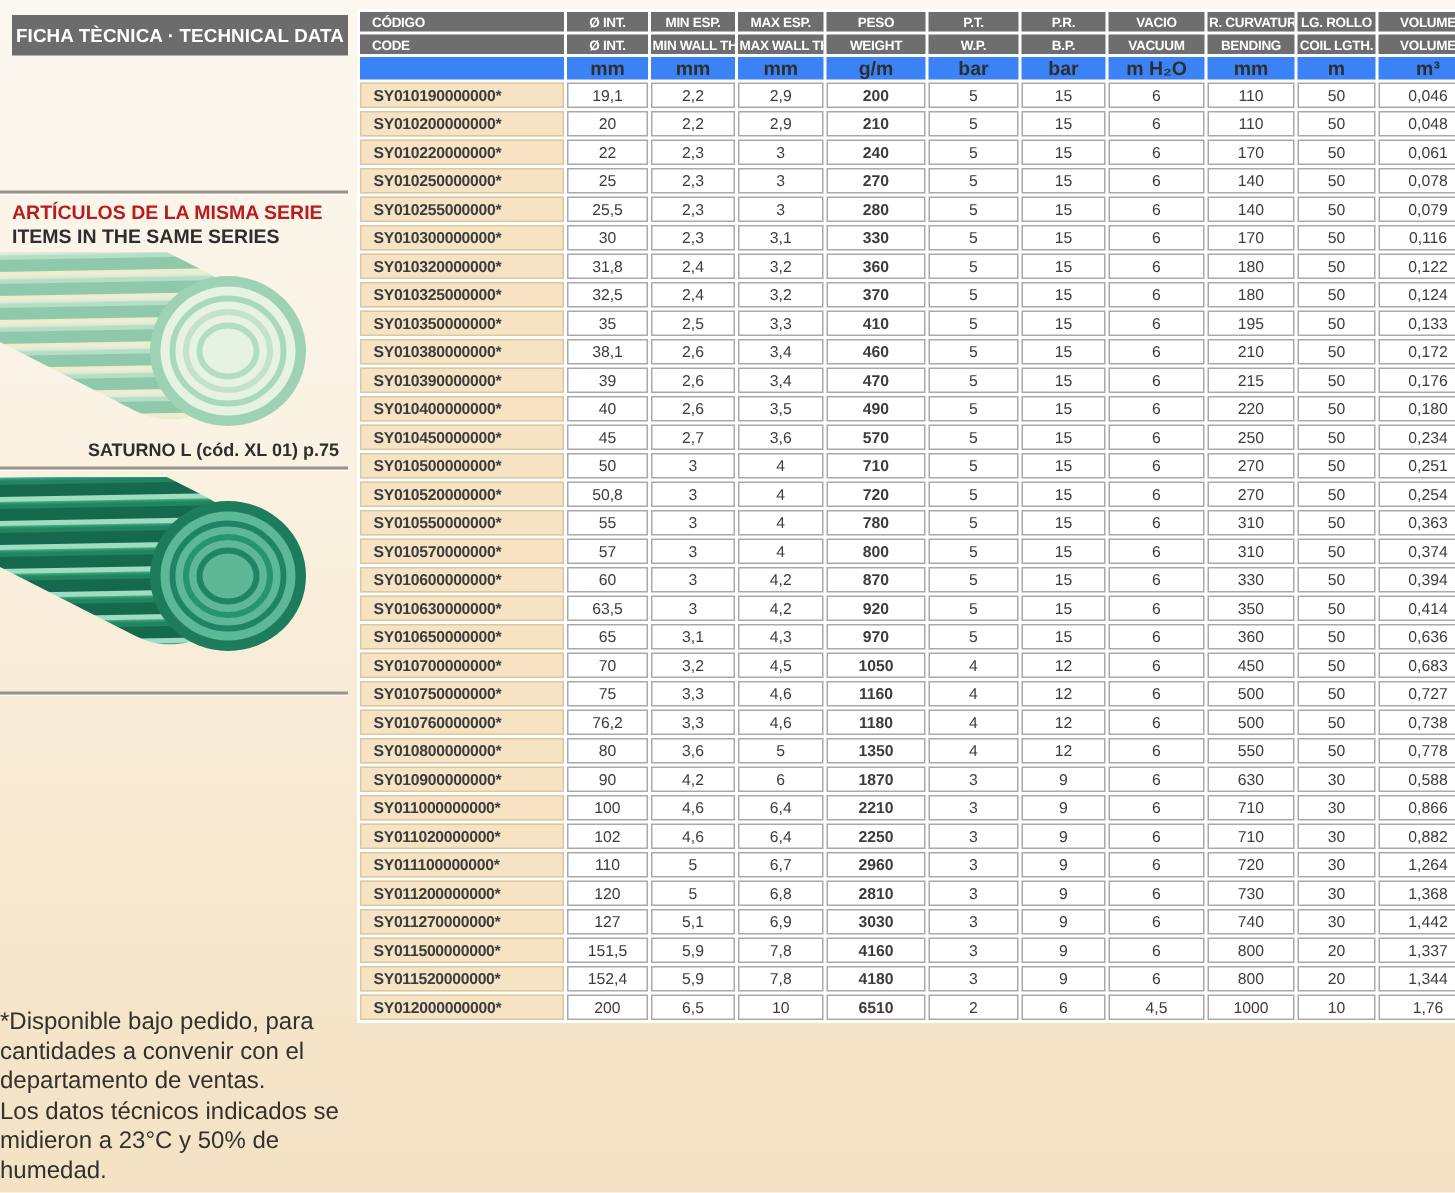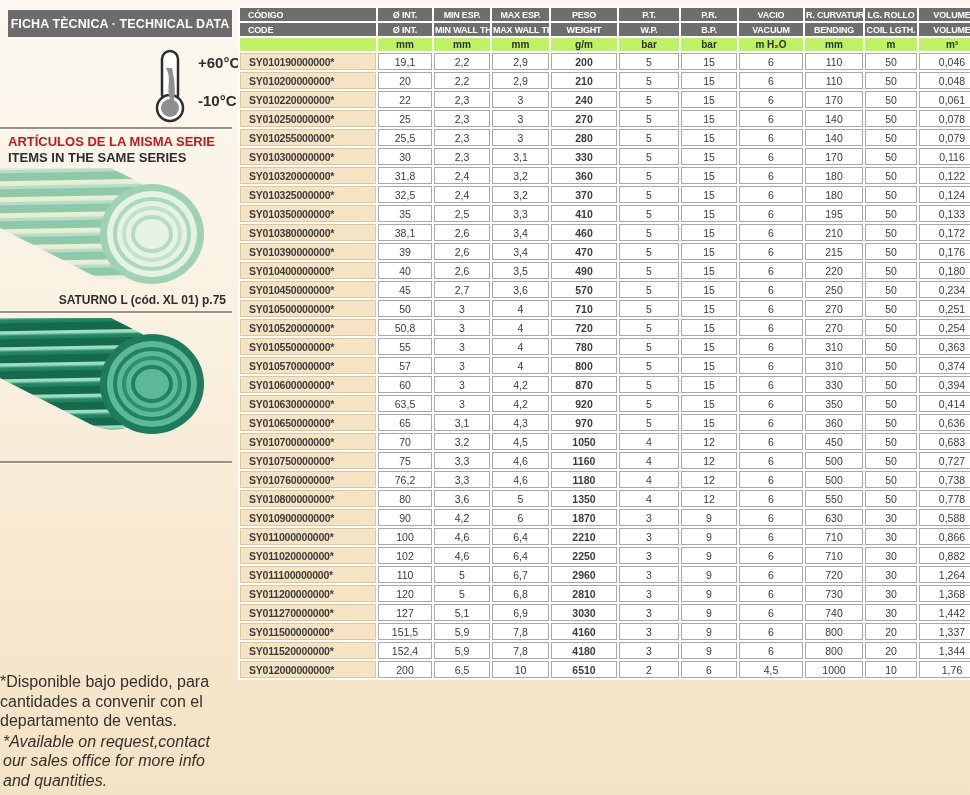--- a/index.html
+++ b/index.html
@@ -86,52 +86,42 @@
     background: #ffffff;
   }
   th, td { overflow: hidden; white-space: nowrap; }
   thead th {
     background: #6d6e6d; color: #ffffff;
     font-weight: bold; font-size: 9px; letter-spacing: -0.2px;
     height: 13px; text-align: center; padding: 0 1px;
   }
   thead th.first { text-align: left; padding-left: 8px; }
   tr.units td {
-    background: #bef264; color: #2e2e2e;
-    font-weight: bold; font-size: 10px; text-align: center; height: 13px;
+    background: #3b82f6; color: #2e2e2e;
+    font-weight: bold; font-size: 13px; text-align: center; height: 13px;
   }
   tbody td {
     background: #ffffff; border: 1px solid #a9a9a9;
     font-size: 10.5px; text-align: center; height: 17px; color: #3c3c3c;
   }
   tbody td.code {
     background: #f5e3c4; border: 1px solid #dcc89f;
     font-weight: bold; text-align: left; padding-left: 8px; letter-spacing: -0.2px;
   }
   tbody td:nth-child(5) { font-weight: bold; }
 </style>
 </head>
 <body>
 
 <div class="left-panel">
 
   <div class="title-bar">FICHA TÈCNICA · TECHNICAL DATA</div>
 
   <div class="icons-row">
 
-    <div class="thermo-wrap">
-      <svg class="thermo-svg" width="42" height="76" viewBox="0 0 42 76">
-        <rect x="10" y="3" width="16" height="52" rx="8" fill="#ffffff" stroke="#2e2e2e" stroke-width="2.5"></rect>
-        <circle cx="18" cy="60" r="13" fill="#ffffff" stroke="#2e2e2e" stroke-width="2.5"></circle>
-        <circle cx="18" cy="60" r="9" fill="#8f8f8f"></circle>
-        <path d="M14 20 C20 30 14 40 18 52 L22 52 C24 40 22 30 20 20 Z" fill="#8f8f8f"></path>
-      </svg>
-      <span class="temp-high">+60°C</span>
-      <span class="temp-low">-10°C</span>
-    </div>
   </div>
 
   <div class="divider div1"></div>
 
   <div class="series-heading">
     <div class="series-es">ARTÍCULOS DE LA MISMA SERIE</div>
     <div class="series-en">ITEMS IN THE SAME SERIES</div>
   </div>
 
   <svg class="hose hose1" width="235" height="122" viewBox="0 0 235 122">
@@ -172,21 +162,20 @@
     <ellipse cx="152" cy="66" rx="45" ry="43" fill="#5cb896"></ellipse>
     <ellipse cx="152" cy="66" rx="37" ry="35" fill="none" stroke="#1e8463" stroke-width="4"></ellipse>
     <ellipse cx="152" cy="66" rx="28" ry="26" fill="none" stroke="#27936f" stroke-width="4"></ellipse>
     <ellipse cx="152" cy="66" rx="19" ry="17" fill="none" stroke="#1e8463" stroke-width="4"></ellipse>
   </svg>
 
   <div class="divider div3"></div>
 
   <div class="footnotes">
     <div class="fn-es">*Disponible bajo pedido, para cantidades a convenir con el departamento de ventas.</div>
-    <div class="fn-en">*Available on request,contact our sales office for more info and quantities.</div>
     <div class="fn-es">Los datos técnicos indicados se midieron a 23°C y 50% de humedad.</div>
   </div>
 
 </div>
 
 <div class="table-wrap">
   <table>
     <colgroup>
       <col style="width:136px">
         <col style="width:54px">

